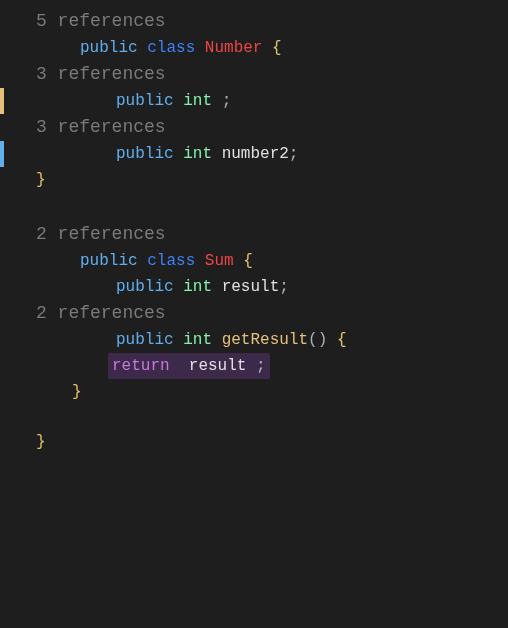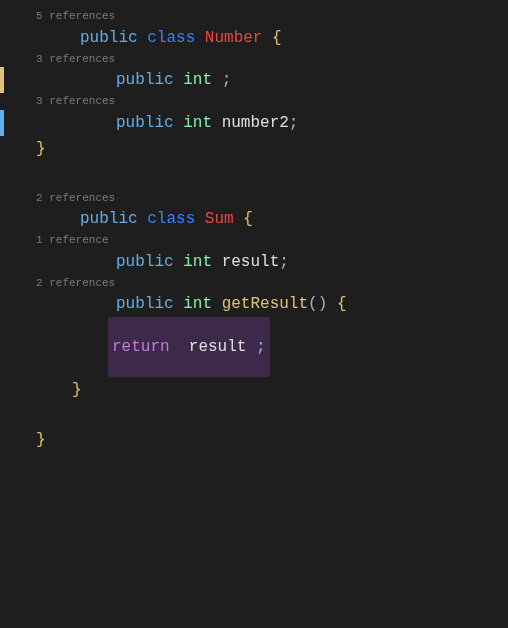--- a/index.html
+++ b/index.html
@@ -21,21 +21,21 @@
     .code-editor {
       width: 100%;
       height: 100%;
       background-color: #1e1e1e;
       padding: 8px 0;
       position: relative;
     }
 
     .ref-label {
       color: #7a7a7a;
-      font-size: 11px;
+      font-size: 18px;
       padding-left: 36px;
       display: block;
       margin-bottom: 0px;
     }
 
     .code-line {
       display: flex;
       align-items: center;
       padding-left: 36px;
       position: relative;
@@ -82,21 +82,21 @@
     .method-name { color: #e5c07b; }
     .punctuation { color: #abb2bf; }
     .brace { color: #e0c06b; }
 
     .blank-line {
       height: 24px;
     }
 
     .highlight-return {
       background-color: #3d2a4a;
-      padding: 18px 4px;
+      padding: 1px 4px;
       border-radius: 2px;
     }
 
     .section {
       margin-bottom: 4px;
     }
   </style>
 </head>
 <body>
 
@@ -137,21 +137,20 @@
   <div class="section">
     <span class="ref-label">2 references</span>
 
     <div class="code-line">
       <span class="kw-public">public</span>&nbsp;
       <span class="kw-class">class</span>&nbsp;
       <span class="cls-name">Sum</span>&nbsp;
       <span class="brace">{</span>
     </div>
 
-    <span class="ref-label">1 reference</span>
     <div class="code-line indented">
       <span class="kw-public">public</span>&nbsp;
       <span class="kw-int">int</span>&nbsp;
       <span class="var-name">result</span>
       <span class="punctuation">;</span>
     </div>
 
     <span class="ref-label">2 references</span>
     <div class="code-line indented">
       <span class="kw-public">public</span>&nbsp;

